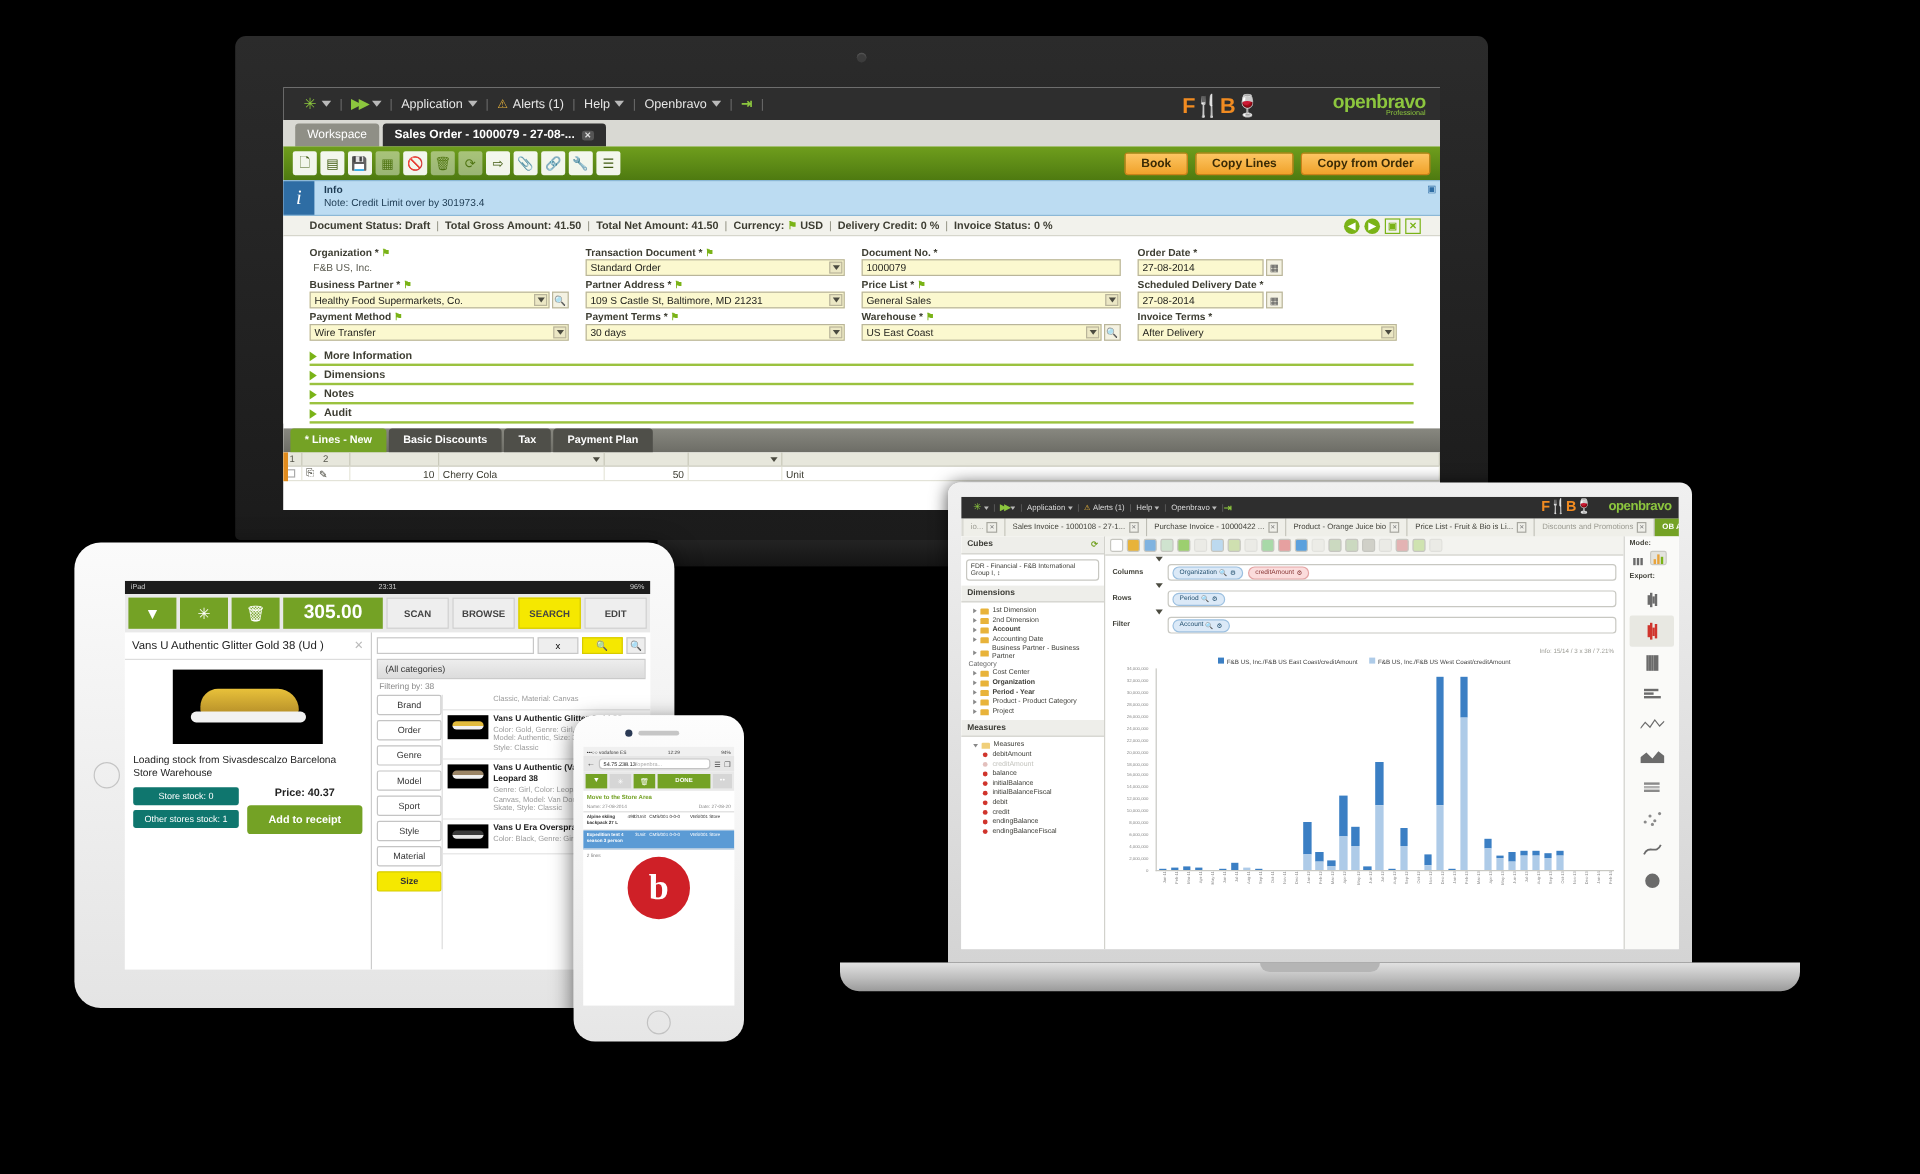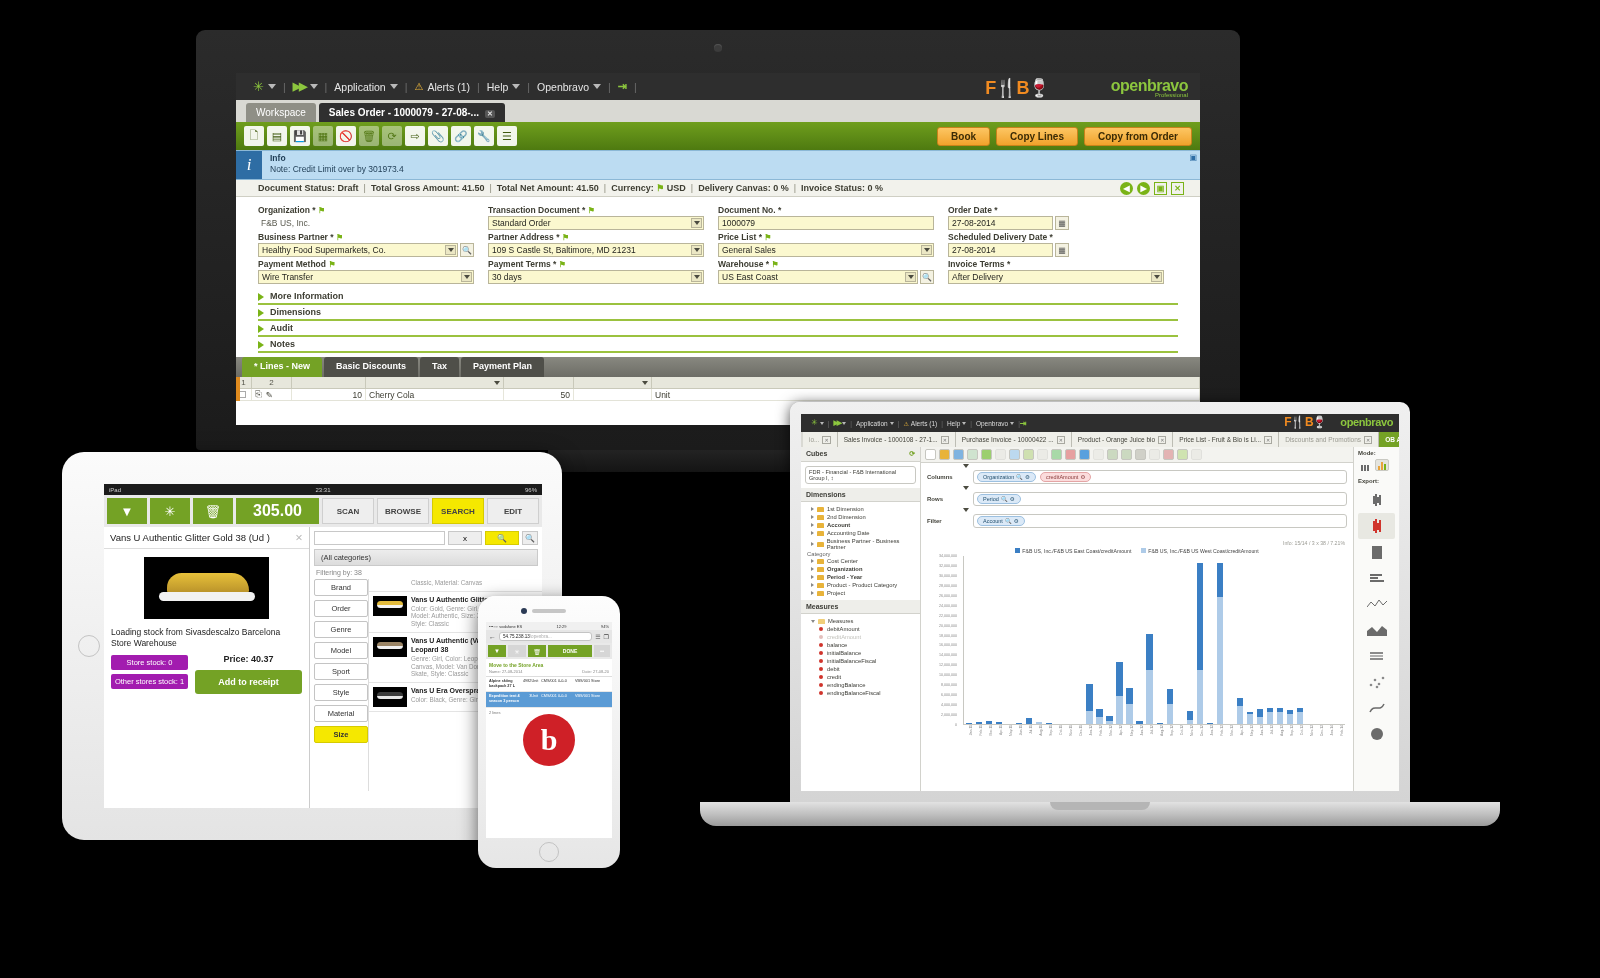--- a/index.html
+++ b/index.html
@@ -235,21 +235,21 @@
       display:flex; justify-content:space-between; align-items:center; }
   .pos-img { margin:8px auto 0 auto; width:125px; height:62px; background:#000;
       display:flex; align-items:center; justify-content:center; }
   .shoe { width:96px; height:34px; position:relative; }
   .shoe-up { position:absolute; left:8px; top:2px; width:82px; height:20px;
       background:linear-gradient(180deg,#e8c13a,#b9922a); border-radius:22px 26px 4px 4px; }
   .shoe-sole { position:absolute; left:0; bottom:4px; width:96px; height:9px;
       background:#f2f2f2; border-radius:6px; }
   .pos-note { font-size:8.5px; color:#222; padding:8px 7px 5px 7px; line-height:1.3; }
   .pos-stock { display:flex; padding:0 7px; gap:7px; align-items:center; }
-  .stock-btn { background:#a21caf; color:#fff; font-size:7.5px; padding:3px 0; width:77px;
+  .stock-btn { background:#0f766e; color:#fff; font-size:7.5px; padding:3px 0; width:88px;
       text-align:center; border-radius:2px; margin-bottom:4px; }
   .price-lbl { font-size:9px; font-weight:bold; color:#222; text-align:center; }
   .add-btn { background:#74a225; color:#fff; font-size:9px; font-weight:bold; padding:7px 6px;
       border-radius:3px; text-align:center; margin-top:6px; }
   .pos-right { flex:1; }
   .pos-srow { display:flex; gap:3px; padding:4px; align-items:stretch; height:22px;}
   .pos-sinput { flex:1; border:1px solid #c8c8c8; background:#fff; }
   .pos-sbtn { width:34px; border:1px solid #c8c8c8; background:#eee; font-size:8px;
       display:flex; align-items:center; justify-content:center; }
   .pos-sbtn.yellow { background:#f5e800; border-color:#d6cb00; }
@@ -390,21 +390,21 @@
 
     <div class="erp-status">
       <span>Document Status:</span>&nbsp;<span>Draft</span>
       <span class="sp">|</span>
       <span>Total Gross Amount:</span>&nbsp;<span>41.50</span>
       <span class="sp">|</span>
       <span>Total Net Amount:</span>&nbsp;<span>41.50</span>
       <span class="sp">|</span>
       <span>Currency:</span>&nbsp;<span class="pin">⚑</span>&nbsp;<span>USD</span>
       <span class="sp">|</span>
-      <span>Delivery Canvas:</span>&nbsp;<span>0 %</span>
+      <span>Delivery Credit:</span>&nbsp;<span>0 %</span>
       <span class="sp">|</span>
       <span>Invoice Status:</span>&nbsp;<span>0 %</span>
       <span class="nav-rt">
         <span class="circ">◀</span>
         <span class="circ">▶</span>
         <span class="sqb">▣</span>
         <span class="sqb">✕</span>
       </span>
     </div>
 
@@ -520,22 +520,22 @@
               <span class="fdrop">
                 <span class="caret-sm"></span>
               </span>
             </div>
         </div>
       </div>
 
       <div class="sections">
         <div class="sec"><span class="tri"></span><span>More Information</span></div>
         <div class="sec"><span class="tri"></span><span>Dimensions</span></div>
+        <div class="sec"><span class="tri"></span><span>Notes</span></div>
         <div class="sec"><span class="tri"></span><span>Audit</span></div>
-        <div class="sec"><span class="tri"></span><span>Notes</span></div>
       </div>
     </div>
 
     <div class="lines-tabbar">
       <div class="ltab active">* Lines - New</div>
       <div class="ltab">Basic Discounts</div>
       <div class="ltab">Tax</div>
       <div class="ltab">Payment Plan</div>
     </div>
     <div style="position:relative">

